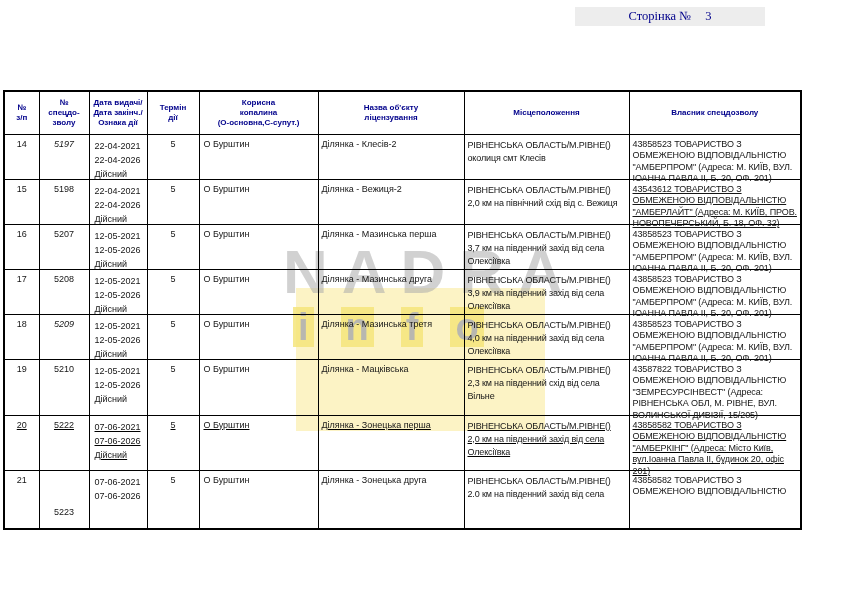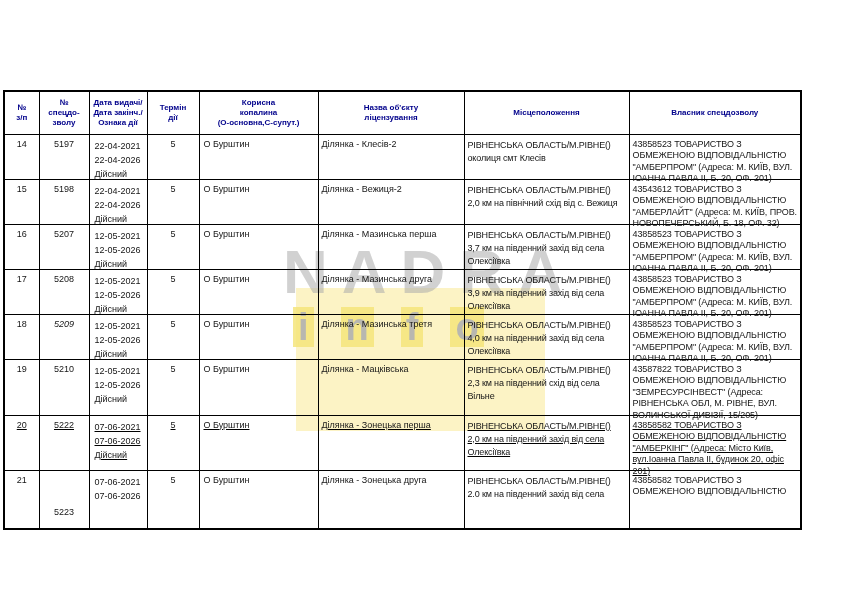--- a/index.html
+++ b/index.html
@@ -63,20 +63,23 @@
   .c-mineral .cb { padding-left:4px; line-height:11px; }
   .c-object  .cb { padding-left:3px; line-height:11px; }
   .c-loc     .cb { padding-left:3px; line-height:13px; letter-spacing:-0.15px; }
   .c-owner   .cb { padding-left:3px; line-height:11.6px; letter-spacing:-0.1px; }
 </style>
 </head>
 <body>
 
 <div id="page">
 
+  <div class="pagebox">
+    <span>Сторінка №</span><span class="num">3</span>
+  </div>
 
   <div class="highlight-rect" style="background: rgb(252, 243, 197);"></div>
 
   <div class="wm-top" style="color: rgb(173, 173, 173);">NADRA</div>
   <div class="wm-bottom">
     <span style="color: rgb(173, 173, 173); background: rgb(245, 230, 124);">i</span>
     <span style="color: rgb(173, 173, 173); background: rgb(245, 230, 124);">n</span>
     <span style="color: rgb(173, 173, 173); background: rgb(245, 230, 124);">f</span>
     <span style="color: rgb(173, 173, 173); background: rgb(245, 230, 124);">o</span>
   </div>
@@ -112,21 +115,21 @@
         <th>Місцеположення</th>
         <th>Власник спецдозволу</th>
       </tr>
     </thead>
     <tbody id="data-rows">
     <tr style="height: 45px;">
           <td class="c-num">
             <div class="cb" style="height: 40px;">14</div>
           </td>
           <td class="c-permit">
-            <div class="cb" style="height: 40px;">5197</div>
+            <div class="cb" style="height: 40px; font-style: italic;">5197</div>
           </td>
           <td class="c-dates">
             <div class="cb" style="height: 40px;">22-04-2021
 22-04-2026
 Дійсний</div>
           </td>
           <td class="c-term">
             <div class="cb" style="height: 40px;">5</div>
           </td>
           <td class="c-mineral">
@@ -165,21 +168,21 @@
             <div class="cb" style="height: 40px;">О Бурштин</div>
           </td>
           <td class="c-object">
             <div class="cb" style="height: 40px;">Ділянка - Вежиця-2</div>
           </td>
           <td class="c-loc">
             <div class="cb" style="height: 40px;">РІВНЕНСЬКА ОБЛАСТЬ/М.РІВНЕ()
 2,0 км на північний схід від с. Вежиця</div>
           </td>
           <td class="c-owner">
-            <div class="cb" style="height: 40px;">43543612 ТОВАРИСТВО З
+            <div class="cb" style="height: 40px; text-decoration: underline;">43543612 ТОВАРИСТВО З
 ОБМЕЖЕНОЮ ВІДПОВІДАЛЬНІСТЮ
 "АМБЕРЛАЙТ" (Адреса: М. КИЇВ, ПРОВ.
 НОВОПЕЧЕРСЬКИЙ, Б. 18, ОФ. 32)</div>
           </td>
         </tr>
         <tr style="height: 45px;">
           <td class="c-num">
             <div class="cb" style="height: 40px;">16</div>
           </td>
           <td class="c-permit">

